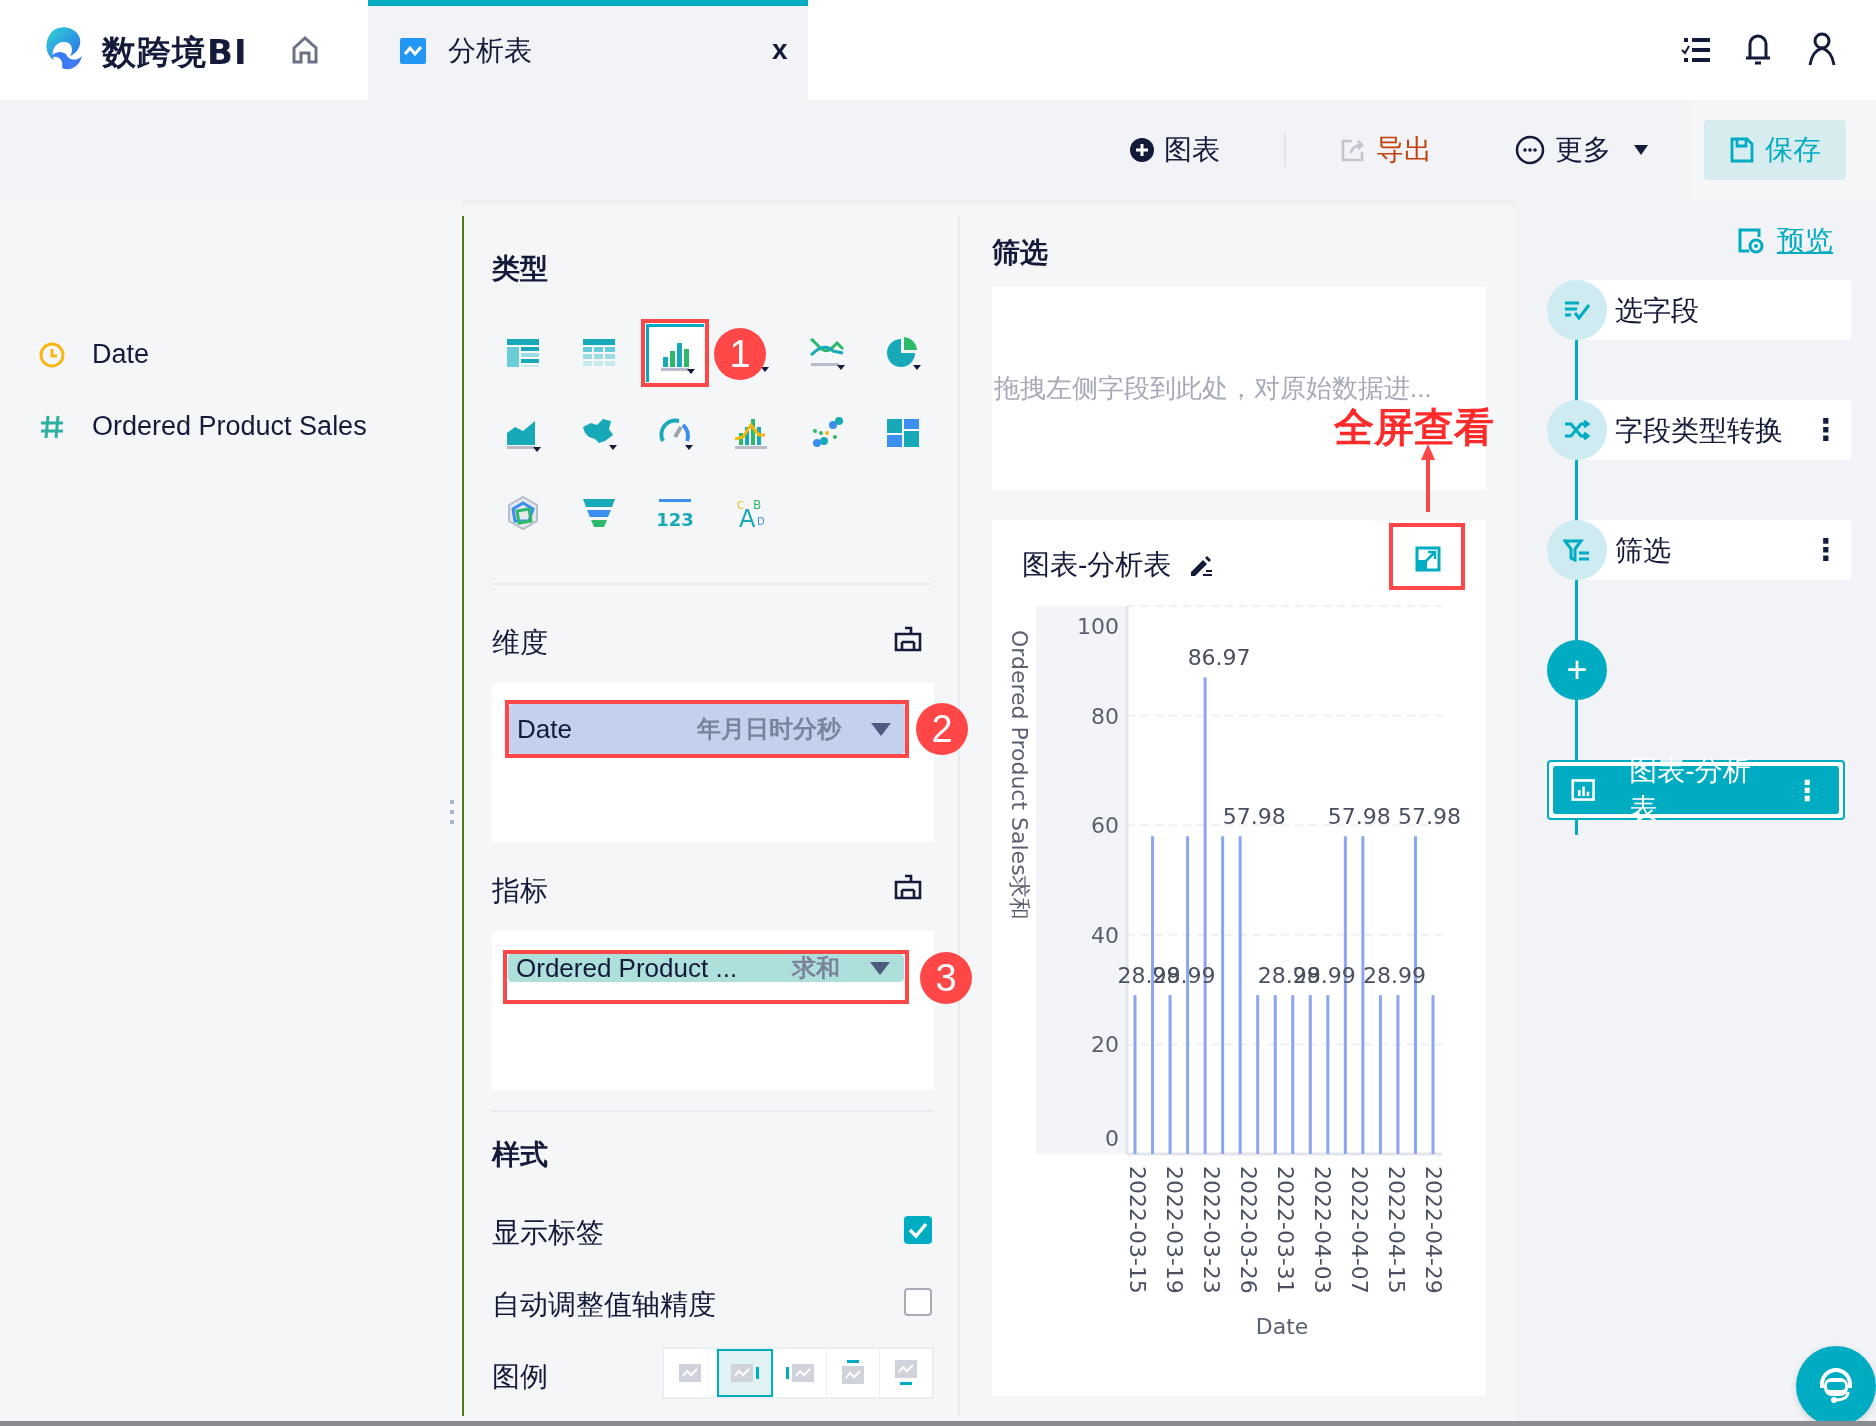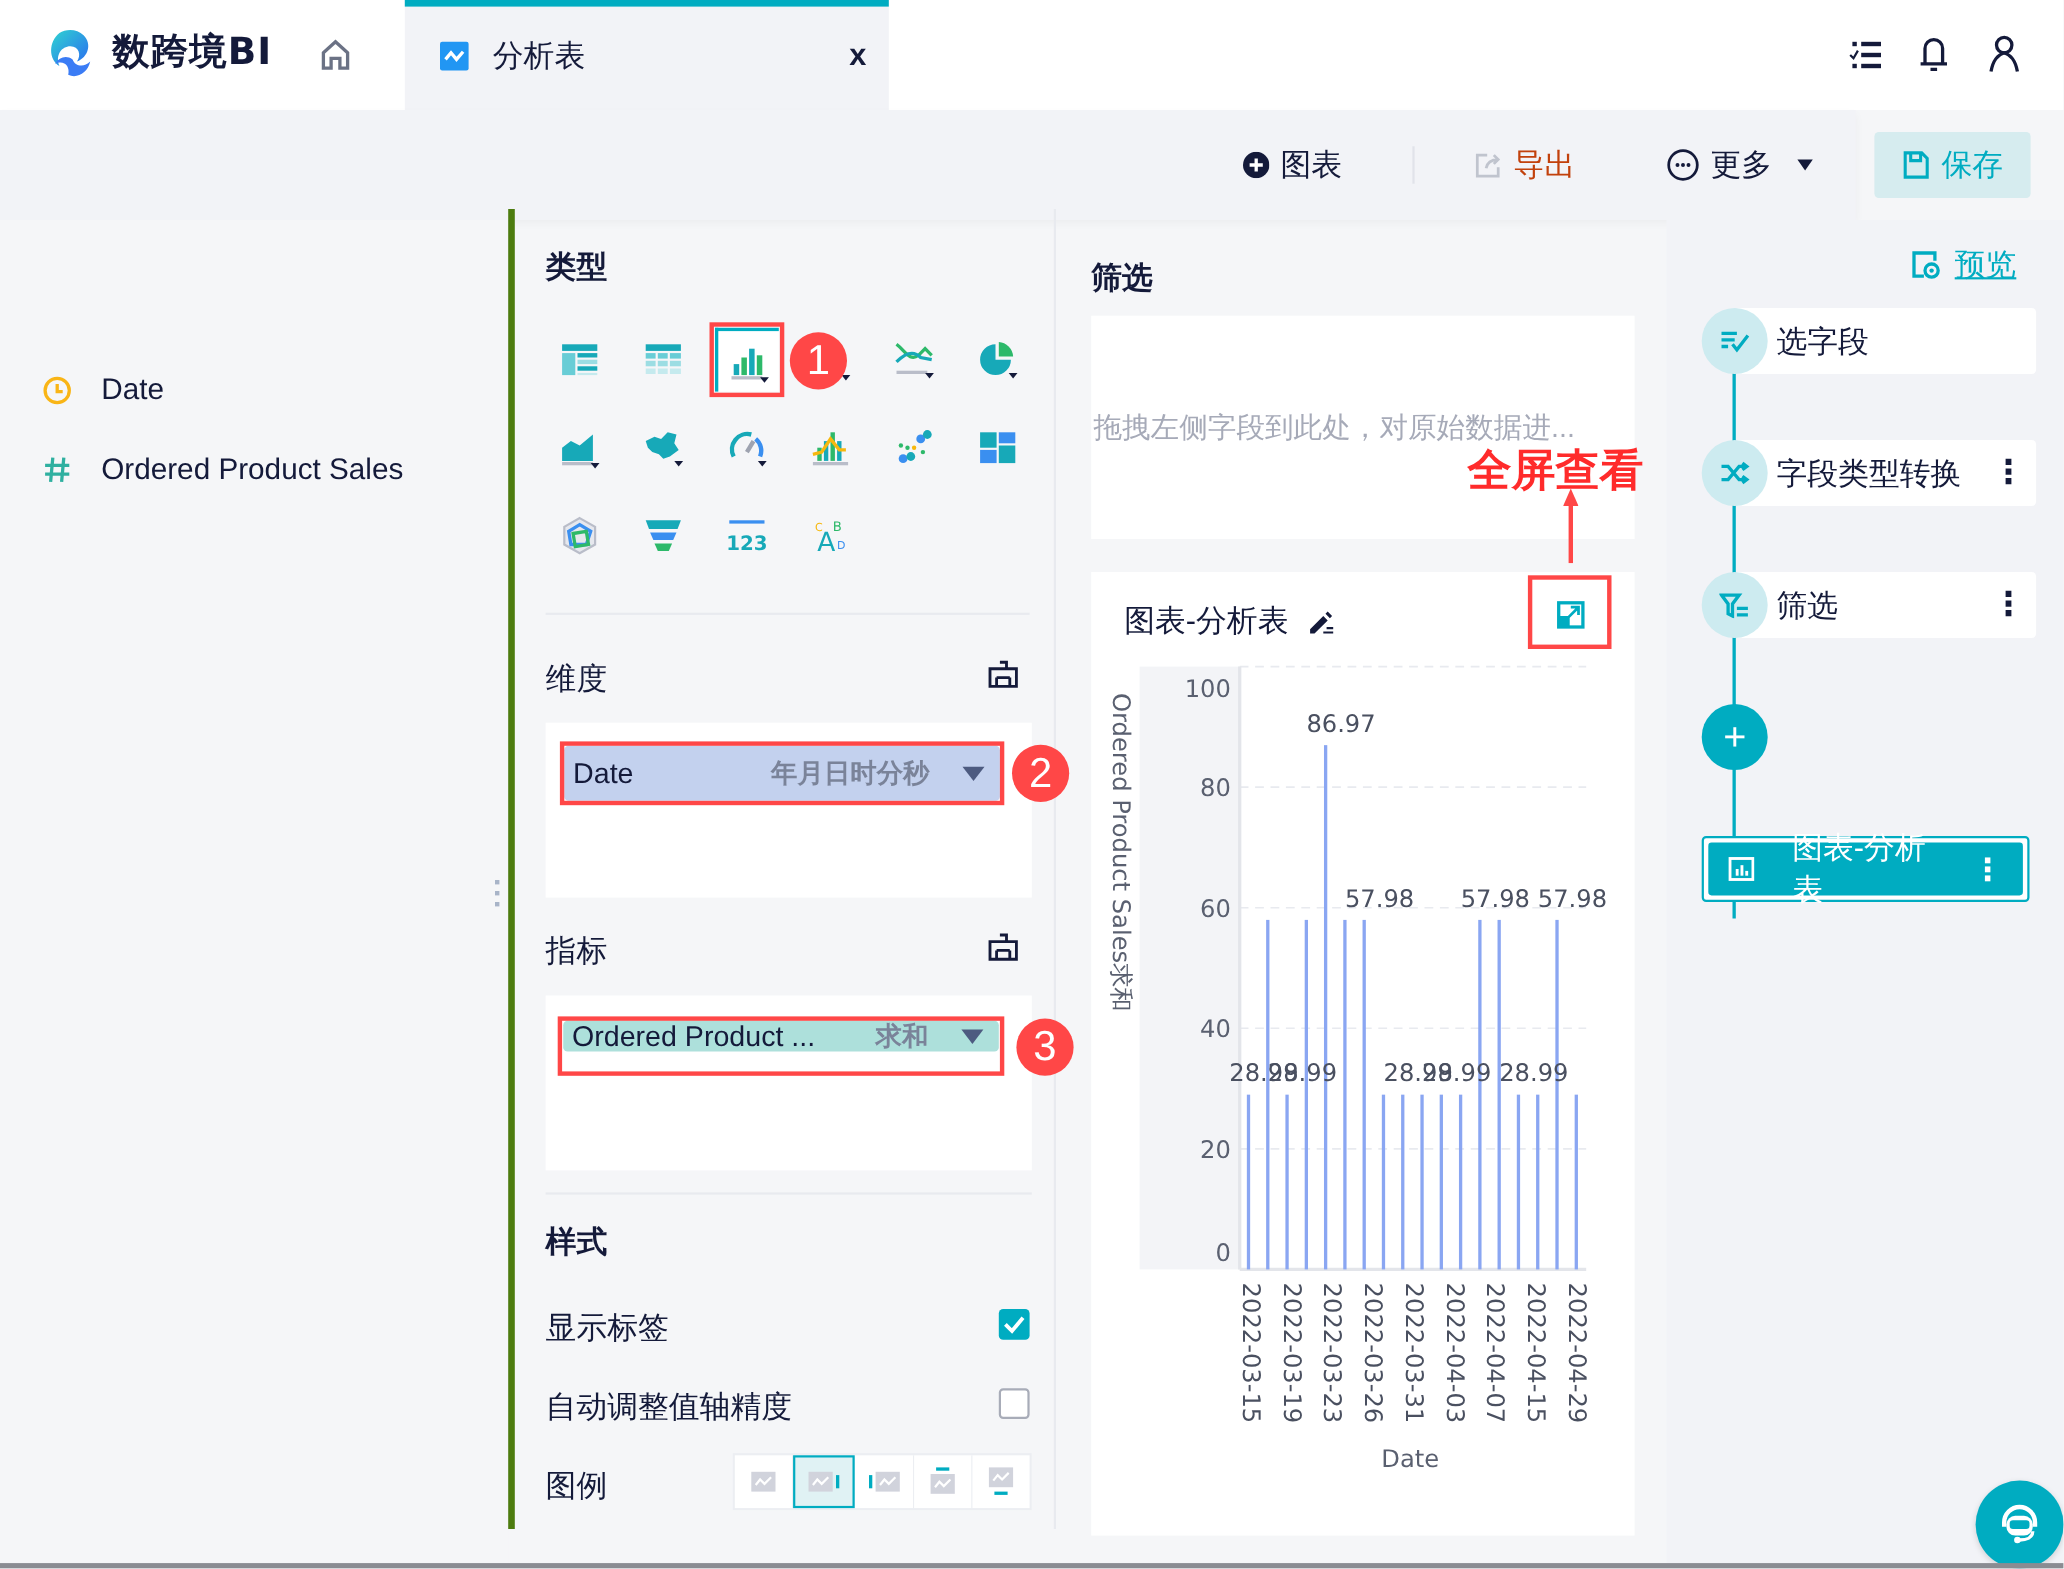--- a/index.html
+++ b/index.html
@@ -1,21 +1,21 @@
 <!DOCTYPE html>
 <html><head>
 <meta charset="utf-8">
 <style>
 *{box-sizing:border-box;margin:0;padding:0;}
 html,body{width:1876px;height:1426px;overflow:hidden;}
 body{font-family:"Liberation Sans","DejaVu Sans",sans-serif;background:#f5f6f8;color:#141a3a;position:relative;}
 .abs{position:absolute;}
 
 #header{left:0;top:0;width:1876px;height:100px;background:#fff;}
-#logo{left:40px;top:24px;display:flex;align-items:flex-start;gap:10px;}
+#logo{left:40px;top:24px;display:flex;align-items:flex-end;gap:10px;}
 #logo-mark{width:52px;height:52px;}
 #logo-text{font-size:34px;font-weight:bold;color:#141a3a;letter-spacing:1px;font-family:"DejaVu Sans",sans-serif;}
 #home{left:290px;top:34px;width:30px;height:32px;}
 #tab{left:368px;top:0;width:440px;height:100px;background:#f2f3f7;border-top:6px solid #00acc1;}
 #tab-icon{left:32px;top:32px;width:26px;height:26px;background:#2196f3;border-radius:2px;}
 #tab-label{left:80px;top:26px;font-size:28px;color:#141a3a;}
 #tab-close{left:404px;top:28px;font-size:28px;color:#141a3a;font-weight:bold;}
 .hicon{top:30px;width:34px;height:38px;}
 
 #toolbar{left:0;top:100px;width:1687px;height:100px;background:#f2f3f7;box-shadow:0 4px 8px rgba(0,0,0,0.04);}
@@ -24,21 +24,21 @@
 #save-btn{left:1704px;top:20px;width:142px;height:60px;background:#d6ecef;border-radius:4px;color:#00acc1;justify-content:center;}
 
 #left{left:0;top:200px;width:462px;height:1226px;background:#f5f6f8;}
 #search{left:30px;top:30px;width:400px;height:59px;background:#fff;border:2px solid #e6e8ee;border-radius:4px;display:flex;align-items:center;padding-left:12px;gap:14px;}
 #search input{border:none;outline:none;font-size:28px;color:#141a3a;background:transparent;width:320px;font-family:"Liberation Sans",sans-serif;}
 #search input::placeholder{color:#c8cad3;}
 .field-item{left:38px;display:flex;align-items:center;gap:26px;font-size:27px;color:#141a3a;}
 #resize-handle{left:448px;top:600px;width:8px;height:30px;}
 #resize-handle span{display:block;width:4px;height:4px;background:#a8b4c8;margin:0 0 6px 2px;}
 
-#config{left:462px;top:190px;width:498px;height:1200px;border-left:6px solid #4d7c0f;border-right:2px solid #e8eaef;}
+#config{left:462px;top:216px;width:498px;height:1200px;border-left:2px solid #4d7c0f;border-right:2px solid #e8eaef;}
 .sec-title{font-size:28px;font-weight:bold;color:#141a3a;}
 .sec-label{font-size:28px;color:#141a3a;}
 .chart-type{width:58px;height:58px;display:flex;align-items:center;justify-content:center;}
 .chart-type svg{width:40px;height:40px;}
 #type-bar-sel{background:#fff;border-top:3px solid #00acc1;border-left:3px solid #00acc1;}
 .red-box{border:4px solid #ff4747;}
 .badge{width:52px;height:52px;border-radius:50%;background:#ff4747;color:#fff;font-size:38px;display:flex;align-items:center;justify-content:center;font-family:"Liberation Sans",sans-serif;}
 .drop-box{background:#fff;}
 .pill{display:flex;align-items:center;padding:0 14px 0 8px;font-size:26px;color:#141a3a;border-radius:4px;}
 .pill .sub{margin-left:auto;color:#7a8399;font-size:24px;margin-right:30px;font-weight:bold;}

